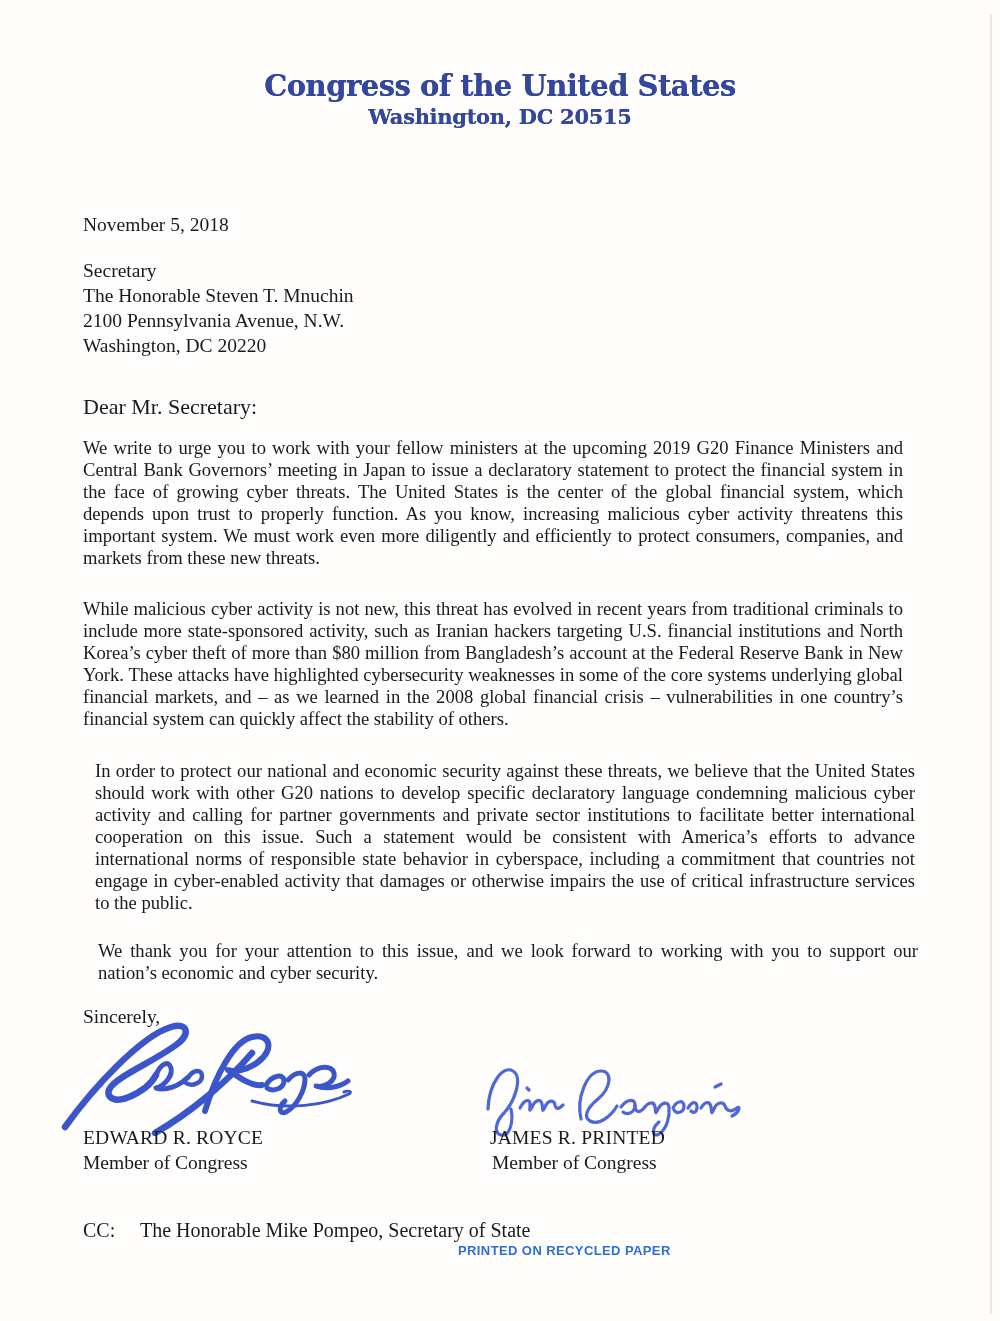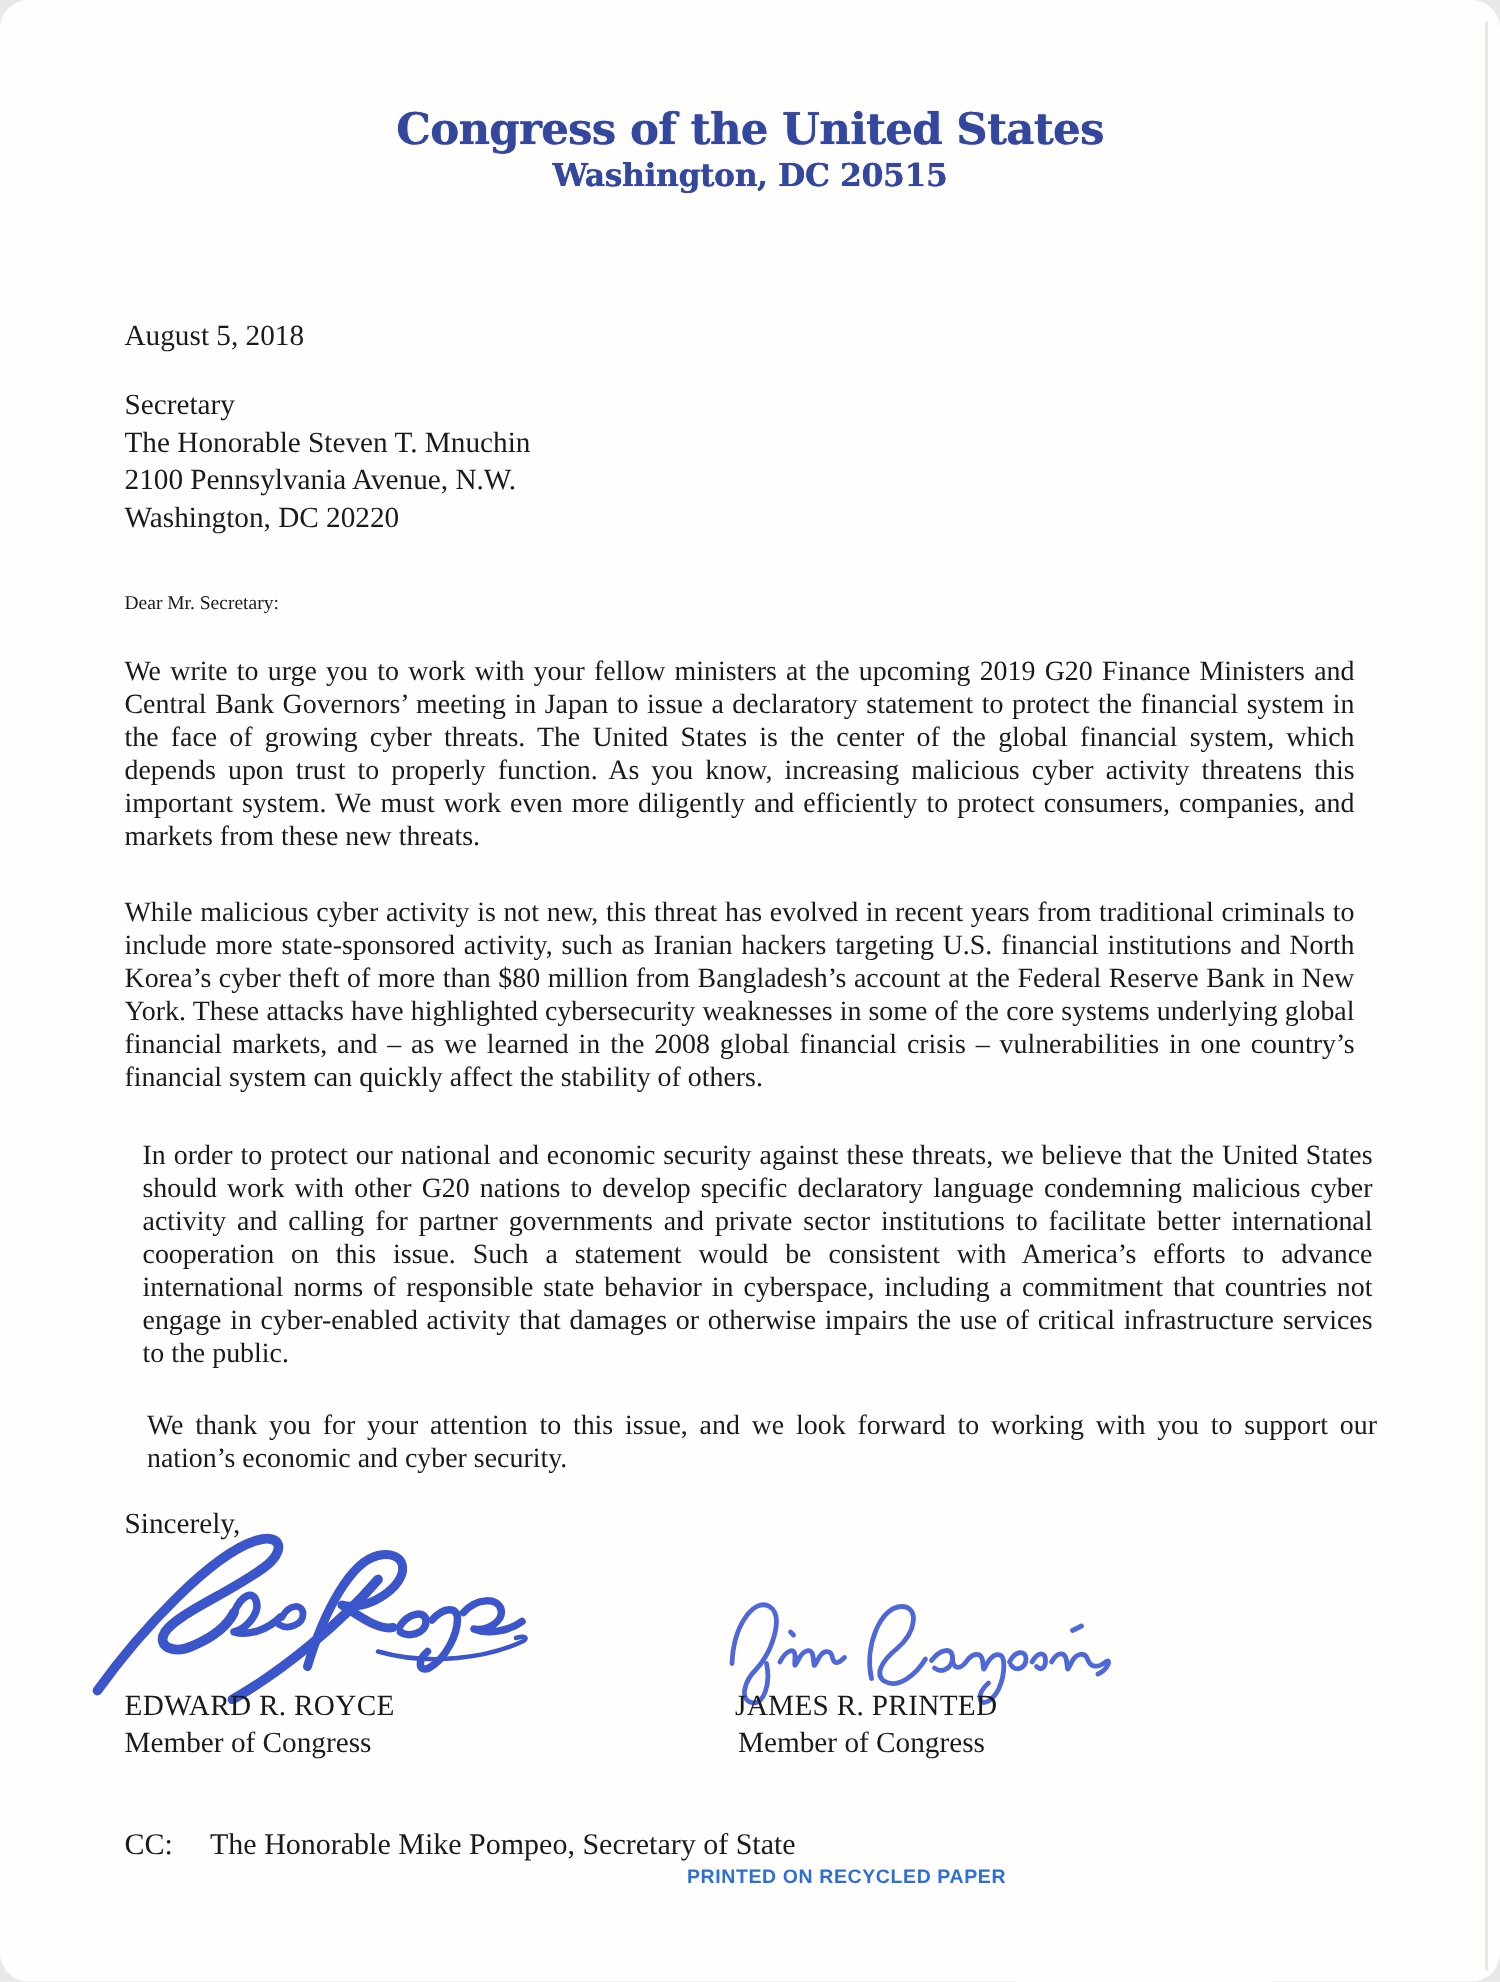--- a/index.html
+++ b/index.html
@@ -4,21 +4,20 @@
 <style>
   html,body{margin:0;padding:0;background:#e8e8e8;}
   .page{
     position:relative;
     width:1000px;height:1321px;
     margin:0 auto;
     background:#fffefd;
     overflow:hidden;
     color:#1a1a1a;
     font-family:"Liberation Serif", serif;
-    border-radius:19px;
   }
   .scan-edge{
     position:absolute;left:990px;top:14px;width:2px;height:1300px;
     background:#d9d5cc;opacity:.55;
   }
   .letterhead{
     position:absolute;left:0;top:70px;width:1000px;text-align:center;
     color:#33479d;
     font-family:"DejaVu Serif", serif;
     font-weight:bold;
@@ -26,21 +25,21 @@
   .lh1{
     font-size:29px;letter-spacing:-0.5px;line-height:32px;
     text-shadow:0 0 .6px #33479d;
   }
   .lh2{
     font-size:21px;letter-spacing:-0.3px;line-height:26px;margin-top:2px;
     text-shadow:0 0 .5px #33479d;
   }
   .date{position:absolute;left:83px;top:214px;font-size:19.5px;}
   .address{position:absolute;left:83px;top:258px;font-size:19.5px;line-height:25px;}
-  .salutation{position:absolute;left:83px;top:394px;font-size:13px;text-align:center;}
+  .salutation{position:absolute;left:83px;top:394px;font-size:22px;text-align:center;}
   .para{
     position:absolute;left:83px;width:820px;
     font-size:18.6px;line-height:22px;
     text-align:justify;
   }
   .p1{top:437px;}
   .p2{top:598px;}
   .p3{top:760px;margin-left:12px;}
   .p4{top:940px;margin-left:15px;}
   .closing{position:absolute;left:83px;top:1006px;font-size:19.5px;}
@@ -68,21 +67,21 @@
 
 <div class="page">
 
   <div class="scan-edge"></div>
 
   <div class="letterhead">
     <div class="lh1">Congress of the United States</div>
     <div class="lh2">Washington, DC 20515</div>
   </div>
 
-  <div class="date">August 5, 2018</div>
+  <div class="date">November 5, 2018</div>
 
   <div class="address">
     <div>Secretary</div>
     <div>The Honorable Steven T. Mnuchin</div>
     <div>2100 Pennsylvania Avenue, N.W.</div>
     <div>Washington, DC 20220</div>
   </div>
 
   <div class="salutation">Dear Mr. Secretary:</div>
 

